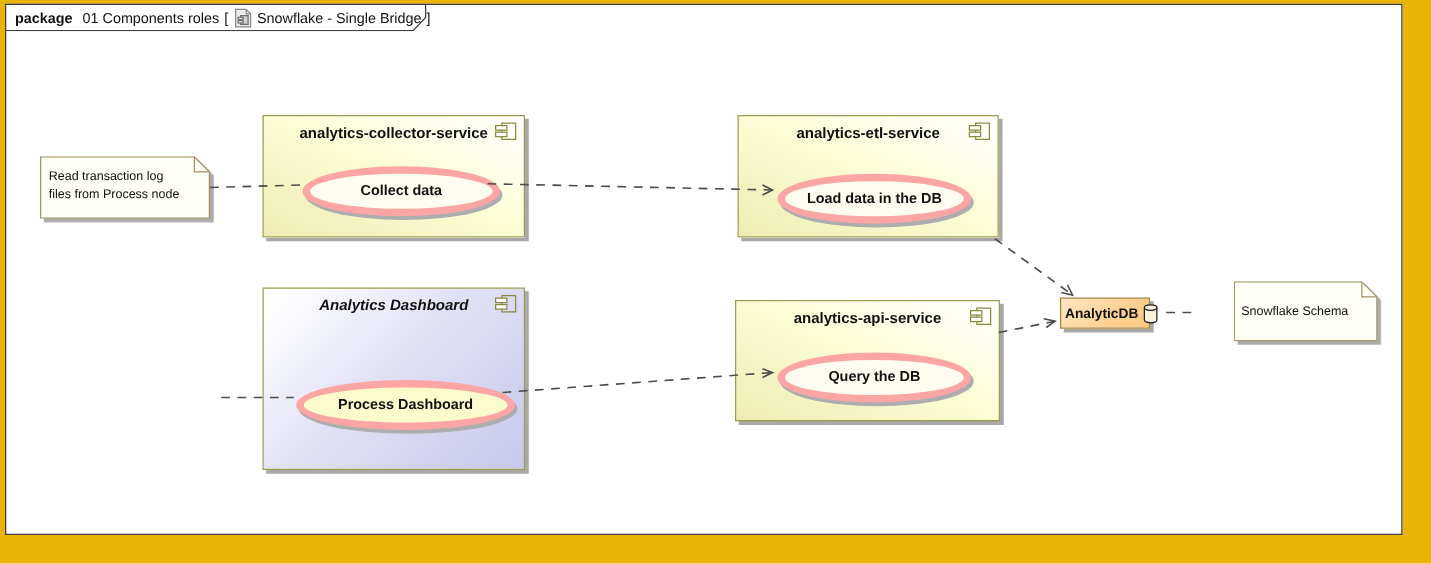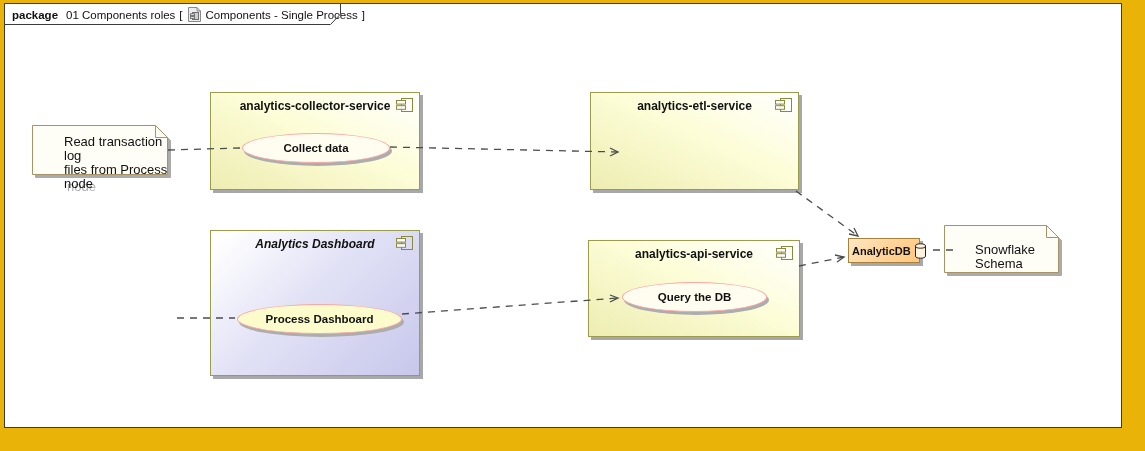--- a/index.html
+++ b/index.html
@@ -16,30 +16,30 @@
 
   
   .comp{position:absolute;border:1px solid #9c9c4e;
         background:linear-gradient(205deg,#ffffff 0%,#fdfdd8 45%,#ededb2 100%);
         box-shadow:3px 3px 0 #a8a8a8;z-index:1;}
   .comp.blue{background:linear-gradient(135deg,#ffffff 5%,#e2e2f6 45%,#c7c7ec 100%);}
   .comp-title{margin-top:6px;text-align:center;font-weight:bold;font-size:12px;}
   .comp-icon{position:absolute;top:4px;right:5px;}
 
   
-  .oval{position:absolute;border:1px solid #fca5a5;border-radius:50%;
+  .oval{position:absolute;border:6px solid #fca5a5;border-radius:50%;
         background:#fffdef;box-shadow:2px 3px 0 #adadad;display:flex;
         align-items:center;justify-content:center;font-weight:bold;
         font-size:11.5px;z-index:2;}
   .oval.cream{background:#fbfbcc;text-align:center;}
 
   
   .note{position:absolute;filter:drop-shadow(3px 3px 0 #ababab);z-index:1;}
   .note svg{position:absolute;left:0;top:0;}
-  .note-text{position:relative;font-size:13px;line-height:14px;margin-left:25px;}
+  .note-text{position:relative;font-size:10px;line-height:14px;}
 
   
   .db{position:absolute;left:848px;top:238px;width:72px;height:25px;
       border:1px solid #a5813d;background:linear-gradient(135deg,#ffe7c4 0%,#ffd49a 50%,#ffc87f 100%);
       box-shadow:3px 3px 0 #a8a8a8;display:flex;align-items:center;
       padding:0 3px;gap:3px;z-index:1;box-sizing:border-box;}
   .db-name{font-weight:bold;font-size:11px;white-space:nowrap;}
 
   .overlay{position:absolute;left:0;top:0;width:1145px;height:451px;
            z-index:2;pointer-events:none;}
@@ -60,37 +60,37 @@
     <span>[</span>
     <span style="display:inline-flex;">
       <svg width="15" height="17" viewBox="0 0 15 17">
         <path d="M1.5,1.5 H10 L13.5,5 V15.5 H1.5 Z" fill="#ececec" stroke="#8a8a8a"></path>
         <path d="M10,1.5 V5 H13.5" fill="none" stroke="#8a8a8a"></path>
         <rect x="5.5" y="6.5" width="6" height="7" fill="#cfcfcf" stroke="#6f6f6f"></rect>
         <rect x="3.5" y="7.8" width="4" height="1.8" fill="#ffffff" stroke="#6f6f6f"></rect>
         <rect x="3.5" y="10.6" width="4" height="1.8" fill="#ffffff" stroke="#6f6f6f"></rect>
       </svg>
     </span>
-    <span>Components - Single Process</span>
+    <span>Snowflake - Single Bridge</span>
     <span>]</span>
   </div>
 
   <div class="note" style="left:32px;top:125px;width:136px;height:50px;">
     <svg width="136" height="50" viewBox="0 0 136 50">
       <path d="M0.5,0.5 H123.5 L135.5,12.5 V49.5 H0.5 Z" fill="#fffef6" stroke="#a89366"></path>
       <path d="M123.5,0.5 V12.5 H135.5" fill="none" stroke="#a89366"></path>
     </svg>
     <div class="note-text" style="padding:10px 0 0 7px;">
       <div>Read transaction log</div>
       <div>files from Process node</div>
     </div>
   </div>
 
 
-  <div class="note" style="left:944px;top:225px;width:115px;height:48px;">
+  <div class="note" style="left:987px;top:225px;width:115px;height:48px;">
     <svg width="115" height="48" viewBox="0 0 115 48">
       <path d="M0.5,0.5 H102.5 L114.5,12.5 V47.5 H0.5 Z" fill="#fffef6" stroke="#a89366"></path>
       <path d="M102.5,0.5 V12.5 H114.5" fill="none" stroke="#a89366"></path>
     </svg>
     <div class="note-text" style="padding:18px 0 0 6px;">
       <div>Snowflake Schema</div>
     </div>
   </div>
 
   <div class="comp" style="left:210px;top:92px;width:208px;height:96px;">
@@ -131,20 +131,21 @@
     <span class="comp-icon">
       <svg width="19" height="16" viewBox="0 0 19 16">
         <rect x="6.5" y="1.5" width="11" height="13" fill="none" stroke="#8a8a3f"></rect>
         <rect x="1.5" y="3.5" width="9" height="3.6" fill="rgba(255,255,255,0.92)" stroke="#8a8a3f"></rect>
         <rect x="1.5" y="8.7" width="9" height="3.6" fill="rgba(255,255,255,0.92)" stroke="#8a8a3f"></rect>
       </svg>
     </span>
   </div>
 
   <div class="oval" style="left:242px;top:133px;width:146px;height:28px;">Collect data</div>
+  <div class="oval" style="left:622px;top:139px;width:143px;height:28px;">Load data in the DB</div>
   <div class="oval cream" style="left:237px;top:304px;width:163px;height:28px;">Process Dashboard</div>
   <div class="oval" style="left:622px;top:282px;width:143px;height:28px;">Query the DB</div>
 
   <div class="db">
     <span class="db-name">AnalyticDB</span>
     <span style="display:inline-flex;">
       <svg width="13" height="18" viewBox="0 0 13 18">
         <path d="M1.5,4 V14 A5,2.2 0 0 0 11.5,14 V4" fill="#fff3df" stroke="#222"></path>
         <ellipse cx="6.5" cy="4" rx="5" ry="2.2" fill="#fff3df" stroke="#222"></ellipse>
       </svg>

